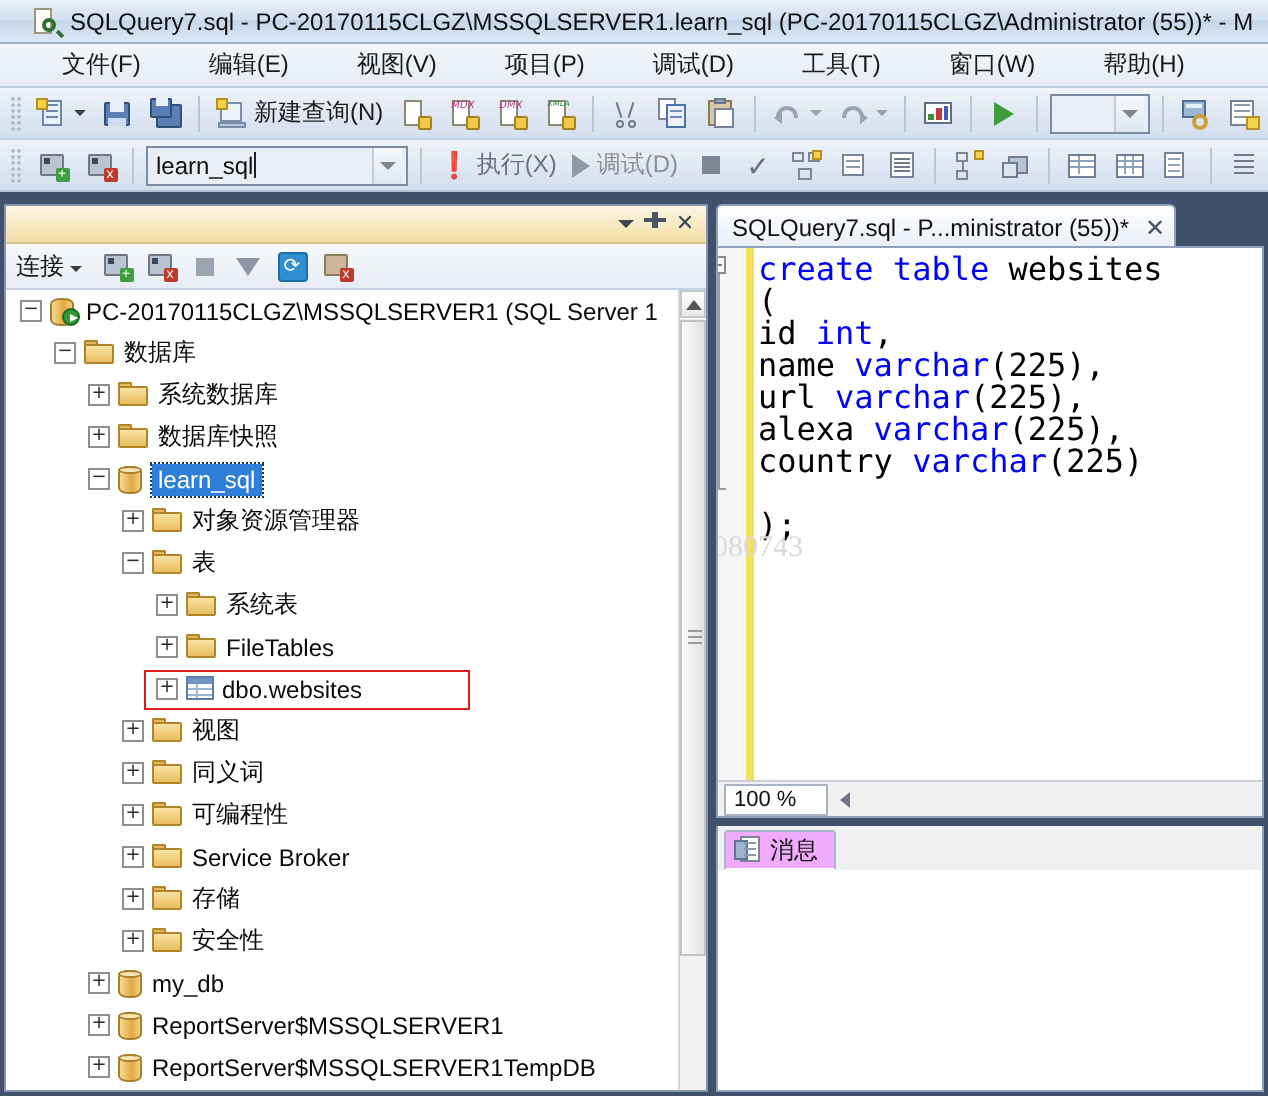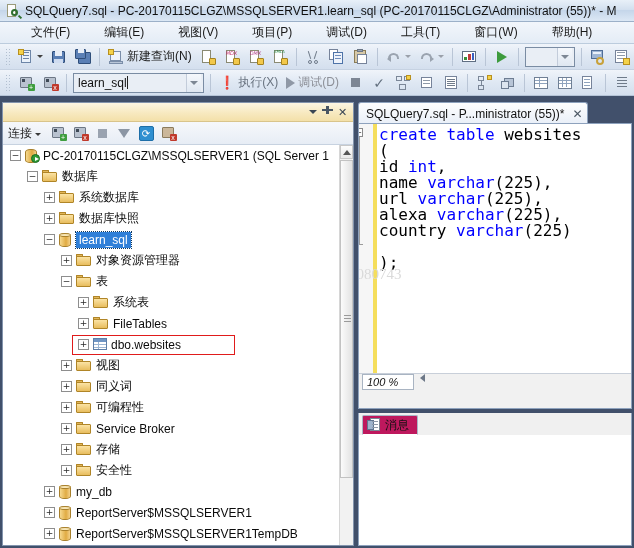--- a/index.html
+++ b/index.html
@@ -13,21 +13,21 @@
     -webkit-font-smoothing: none;
   }
   .app { position:relative; width:634px; height:548px; background:#41506b; }
 
   
   .titlebar {
     height: 22px;
     background: linear-gradient(to bottom, #e8f0f8 0%, #d3e0ef 45%, #c5d6ea 50%, #dce8f5 100%);
     border-bottom: 1px solid #9cb0c8;
     display:flex; align-items:center;
-    padding-left: 5px;
+    padding-left: 15px;
     white-space: nowrap;
     overflow:hidden;
   }
   .titlebar .tb-icon {
     width:16px; height:16px; margin-right:4px; flex:none; position:relative;
   }
   .tb-icon .pg {
     position:absolute; left:2px; top:1px; width:9px; height:13px;
     background:#fdfdfd; border:1px solid #9a9a7a;
   }
@@ -270,39 +270,39 @@
     border:1px solid #8a8a8a; background:#fff; color:#333;
     font-size:8px; line-height:7px; text-align:center;
     font-family:"DejaVu Sans", sans-serif;
   }
   .ed-foldend { position:absolute; left:0; bottom:-1px; width:4px; height:1px; background:#9b9b9b; }
   .watermark {
     position:absolute; color:#dadada; font-family:"Liberation Serif", serif;
     font-size:15px; white-space:nowrap; pointer-events:none; letter-spacing:0px;
   }
   .ed-status {
-    height:35px; border-top:1px solid #c8cfd9; background:#f1f1f1;
-    display:flex; padding-left:3px; flex:none;font-style:italic;
+    height:18px; border-top:1px solid #c8cfd9; background:#f1f1f1;
+    display:flex; align-items:center; padding-left:3px; flex:none;
   }
   .zoombox {
     height:16px; min-width:52px; background:#fff; border:1px solid #a9b4c2;
     display:flex; align-items:center; padding:0 2px 0 4px; font-size:11px; color:#111;
   }
   .zoombox .cb-arrow-box{ margin-left:auto; width:13px; height:14px; display:flex;align-items:center;justify-content:center;}
   .tri-left{width:0;height:0;border-top:4px solid transparent;border-bottom:4px solid transparent;border-right:5px solid #6d7888; margin-left:6px;}
 
   .messages {
     position:absolute; left:0; top:311px; right:0; bottom:0;
     background:#fff; border:1px solid #8ea2bd; border-top:none;
     overflow:hidden;
   }
   .msg-tabs { height:22px; display:flex; align-items:flex-end; padding-left:3px; background:#f0f0f0;}
   .msg-tab {
     height:20px; display:flex; align-items:center; padding:0 8px 0 4px;
-    background:#be185d; border:1px solid #a9b6c7; border-bottom:1px solid #fff;
+    background:#f0abfc; border:1px solid #a9b6c7; border-bottom:1px solid #fff;
     font-size:12px; color:#111; border-radius:2px 2px 0 0;
   }
   .msgico{width:14px;height:14px;position:relative;margin-right:4px;flex:none;}
   .msgico .p{position:absolute;left:3px;top:0;width:10px;height:13px;background:#fff;border:1px solid #7b8594;}
   .msgico .b{position:absolute;left:0;top:2px;width:7px;height:10px;background:#9fb4cc;border:1px solid #5f7490;}
   .msgico .ln{position:absolute;left:5px;top:3px;width:6px;height:1px;background:#8e99a8;box-shadow:0 3px 0 #8e99a8, 0 6px 0 #8e99a8;}
   .msg-body {
     padding:4px 0 0 12px; font-family:"DejaVu Sans Mono", monospace; font-size:12px; color:#000;
   }
 </style>

